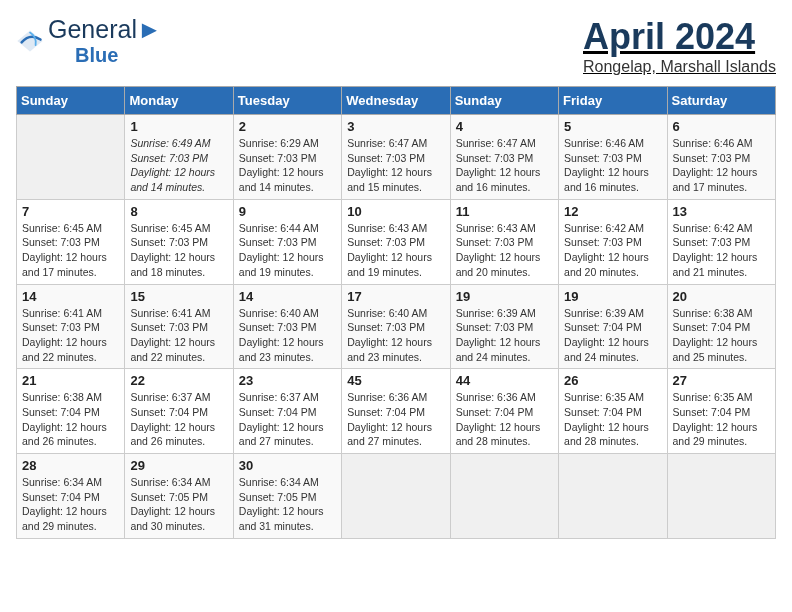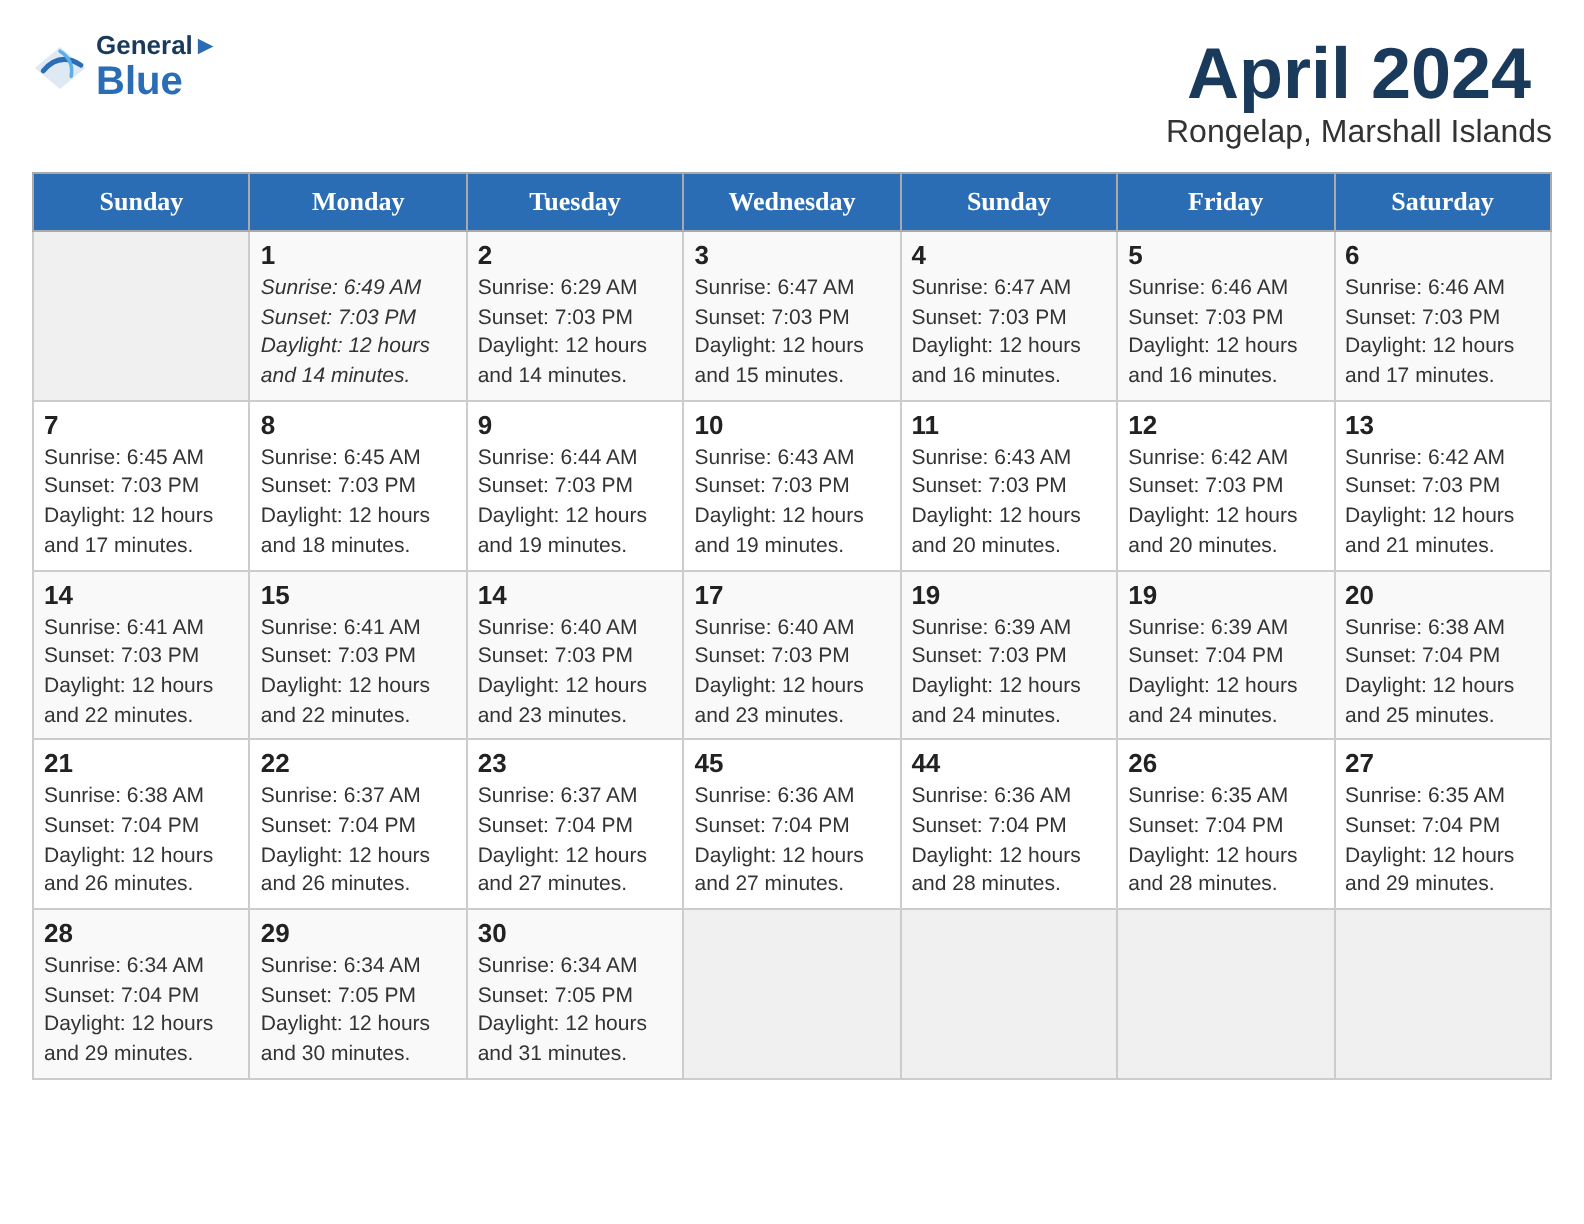--- a/index.html
+++ b/index.html
@@ -19,45 +19,45 @@
     .logo {
       display: flex;
       align-items: center;
     }
     .logo-icon {
       width: 28px;
       height: 28px;
       margin-right: 4px;
     }
     .title-section {
-      text-align: center;
+      text-align: left;
+      text-decoration: underline;
     }
     .month-title {
       font-size: 36px;
       font-weight: bold;
       color: #1a3a5c;
     }
     .subtitle {
       font-size: 16px;
       color: #333;
     }
     table {
       width: 100%;
       border-collapse: collapse;
       font-size: 11px;
     }
     thead tr th {
       background-color: #2a6db5;
       color: #fff;
       padding: 6px 4px;
-      text-align: center;
+      text-align: left;
       font-size: 13px;
       font-weight: bold;
       border: 1px solid #aaa;
-      font-family: Liberation Serif, serif;
     }
     tbody tr td {
       border: 1px solid #ccc;
       vertical-align: top;
       padding: 4px 5px;
       height: 80px;
       width: 14.28%;
       background: #fff;
     }
     tbody tr:nth-child(odd) td {
@@ -83,22 +83,22 @@
 
 <div class="header">
   <div class="logo">
     <svg class="logo-icon" viewBox="0 0 40 40">
       <rect x="0" y="0" width="40" height="40" fill="none"></rect>
       <polygon points="20,5 38,20 20,35 2,20" fill="#2a6db5" opacity="0.15"></polygon>
       <path d="M8,22 Q20,8 35,18" stroke="#2a6db5" stroke-width="3.5" fill="none" stroke-linecap="round"></path>
       <path d="M20,8 Q30,14 28,26" stroke="#5aaeea" stroke-width="2.5" fill="none" stroke-linecap="round"></path>
     </svg>
     <div>
-      <div style="font-size:13px;font-weight:bold;color:#1a3a5c;line-height:1.1;">General<span style="color:#2a6db5;">►</span></div>
-      <div style="font-size:20px;font-weight:bold;color:#2a6db5;line-height:1.1;">Blue</div>
+      <div style="font-size:25px;font-weight:normal;color:#1a3a5c;line-height:1.1;">General<span style="color:#2a6db5;">►</span></div>
+      <div style="font-size:20px;font-weight:bold;color:#2a6db5;line-height:1.1;margin-left:27px;">Blue</div>
     </div>
   </div>
   <div class="title-section">
     <div class="month-title">April 2024</div>
     <div class="subtitle">Rongelap, Marshall Islands</div>
   </div>
 </div>
 
 <table>
   <thead>

